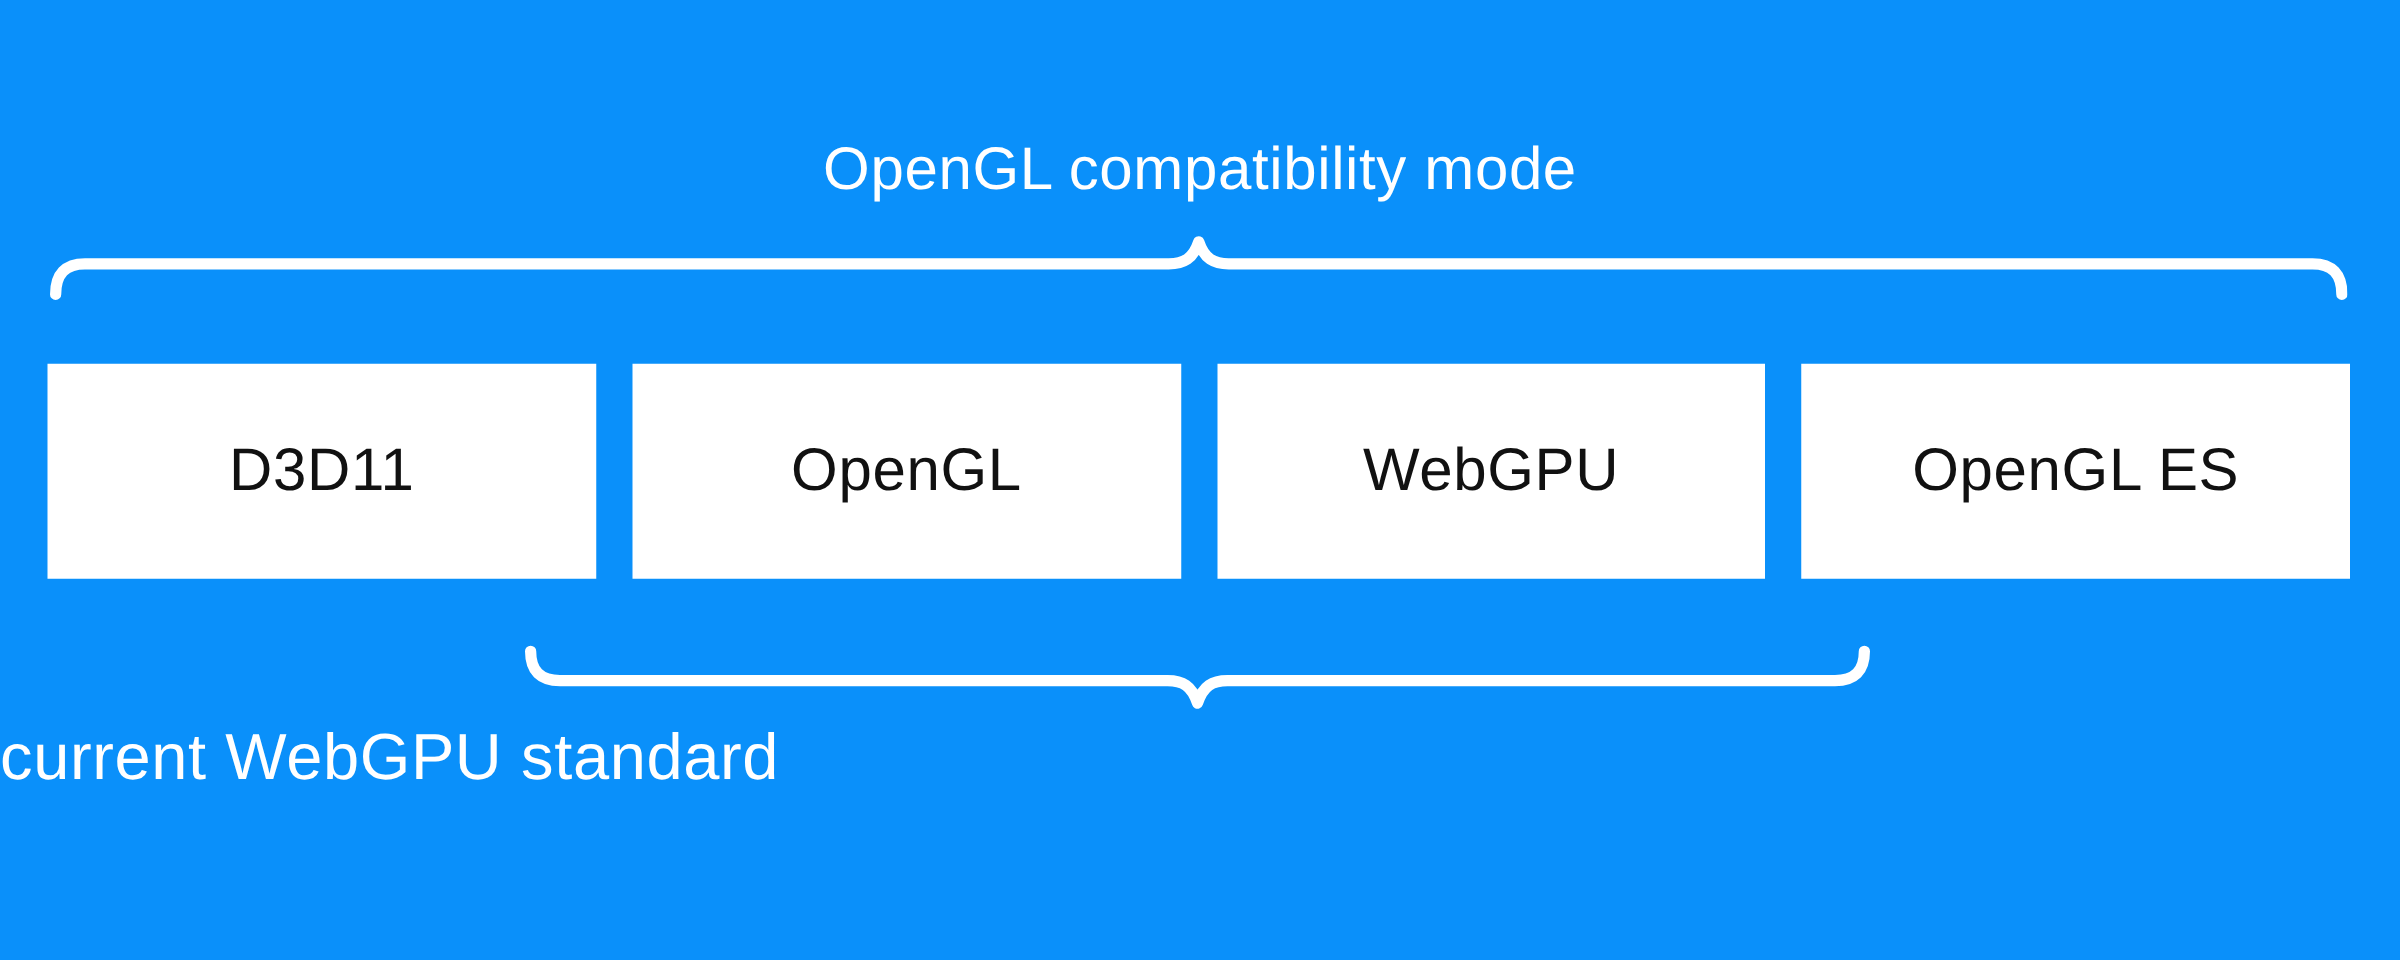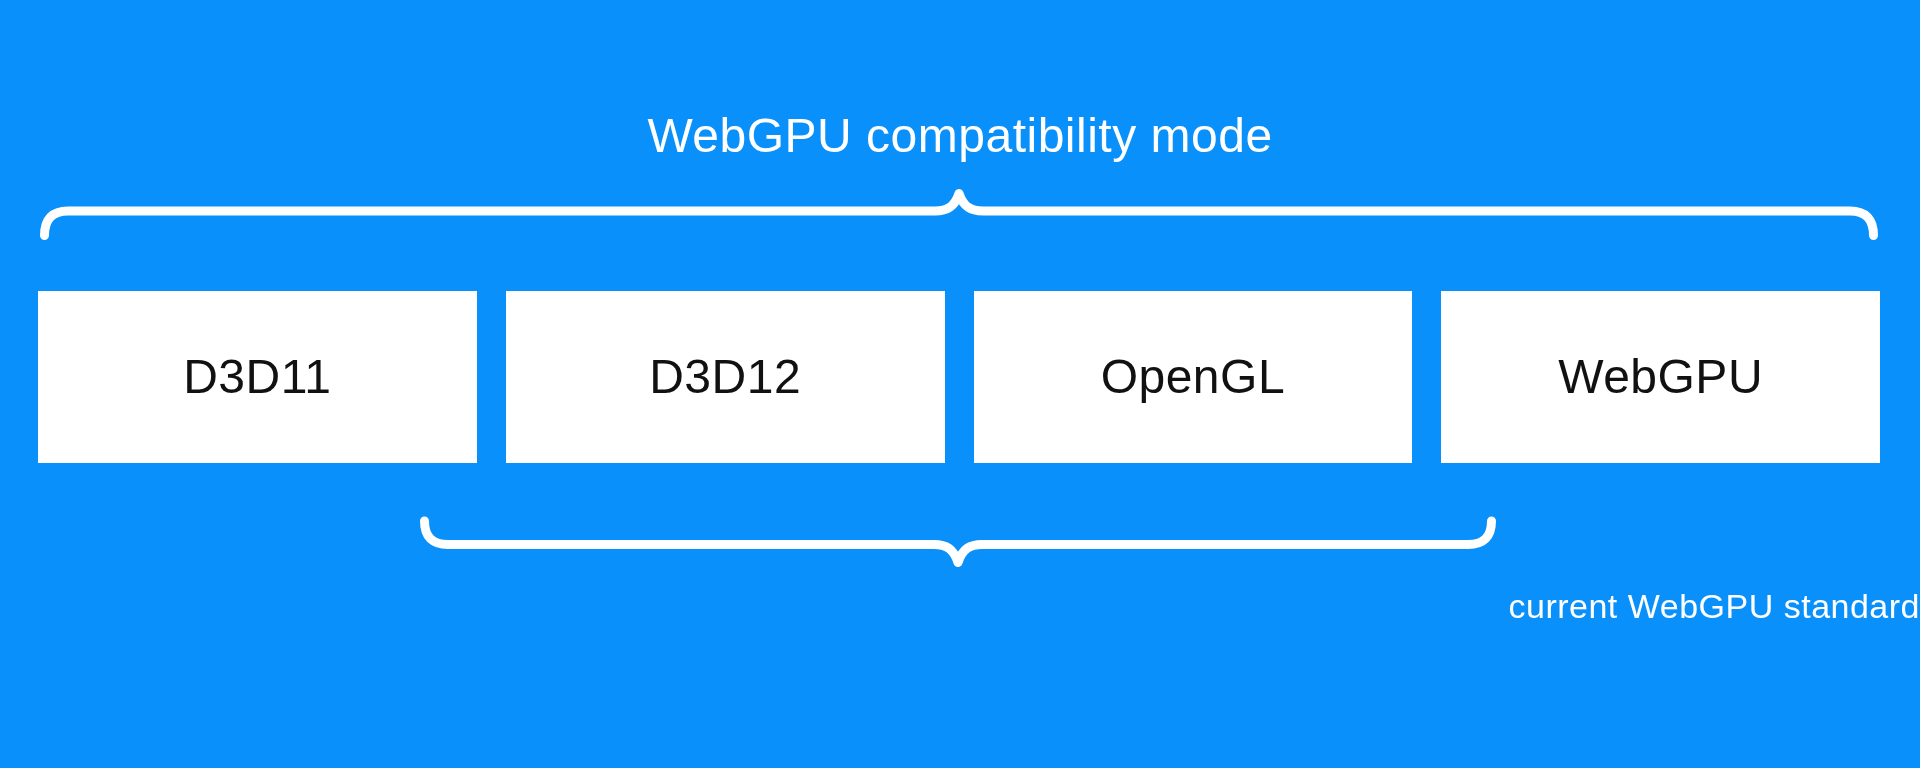--- a/index.html
+++ b/index.html
@@ -69,56 +69,56 @@
     line-height: 1;
     letter-spacing: 0.5px;
     color: var(--color-box_text, #111111);
     white-space: nowrap;
   }
   .bottom-label {
     position: absolute;
     top: 582px;
     left: 0;
     right: 0;
-    text-align: right;
-    font-size: 34px;
+    text-align: left;
+    font-size: 52px;
     line-height: 48px;
     letter-spacing: 0.5px;
     color: var(--color-title_text, #ffffff);
   }
 </style>
 </head>
 <body>
 
 <div class="canvas">
 
-  <div class="diagram-title">WebGPU compatibility mode</div>
+  <div class="diagram-title">OpenGL compatibility mode</div>
 
   <svg class="brace brace-top" viewBox="0 0 1838 52" aria-hidden="true">
     <path d="M 4.5 47.5
              Q 4.5 23 28 23
              L 895 23
              C 907 23 914.5 19 919 5.5
              C 923.5 19 931 23 943 23
              L 1810 23
              Q 1833.5 23 1833.5 47.5"></path>
   </svg>
 
   <div class="boxes-row">
     <div class="api-box">
       <span class="api-box-label">D3D11</span>
     </div>
     <div class="api-box">
-      <span class="api-box-label">D3D12</span>
-    </div>
-    <div class="api-box">
       <span class="api-box-label">OpenGL</span>
     </div>
     <div class="api-box">
       <span class="api-box-label">WebGPU</span>
+    </div>
+    <div class="api-box">
+      <span class="api-box-label">OpenGL ES</span>
     </div>
   </div>
 
   <svg class="brace brace-bottom" viewBox="0 0 1076 56" aria-hidden="true">
     <path d="M 4.5 5
              Q 4.5 28.5 28 28.5
              L 514 28.5
              C 526 28.5 533.5 32.5 538 46.5
              C 542.5 32.5 550 28.5 562 28.5
              L 1048 28.5

